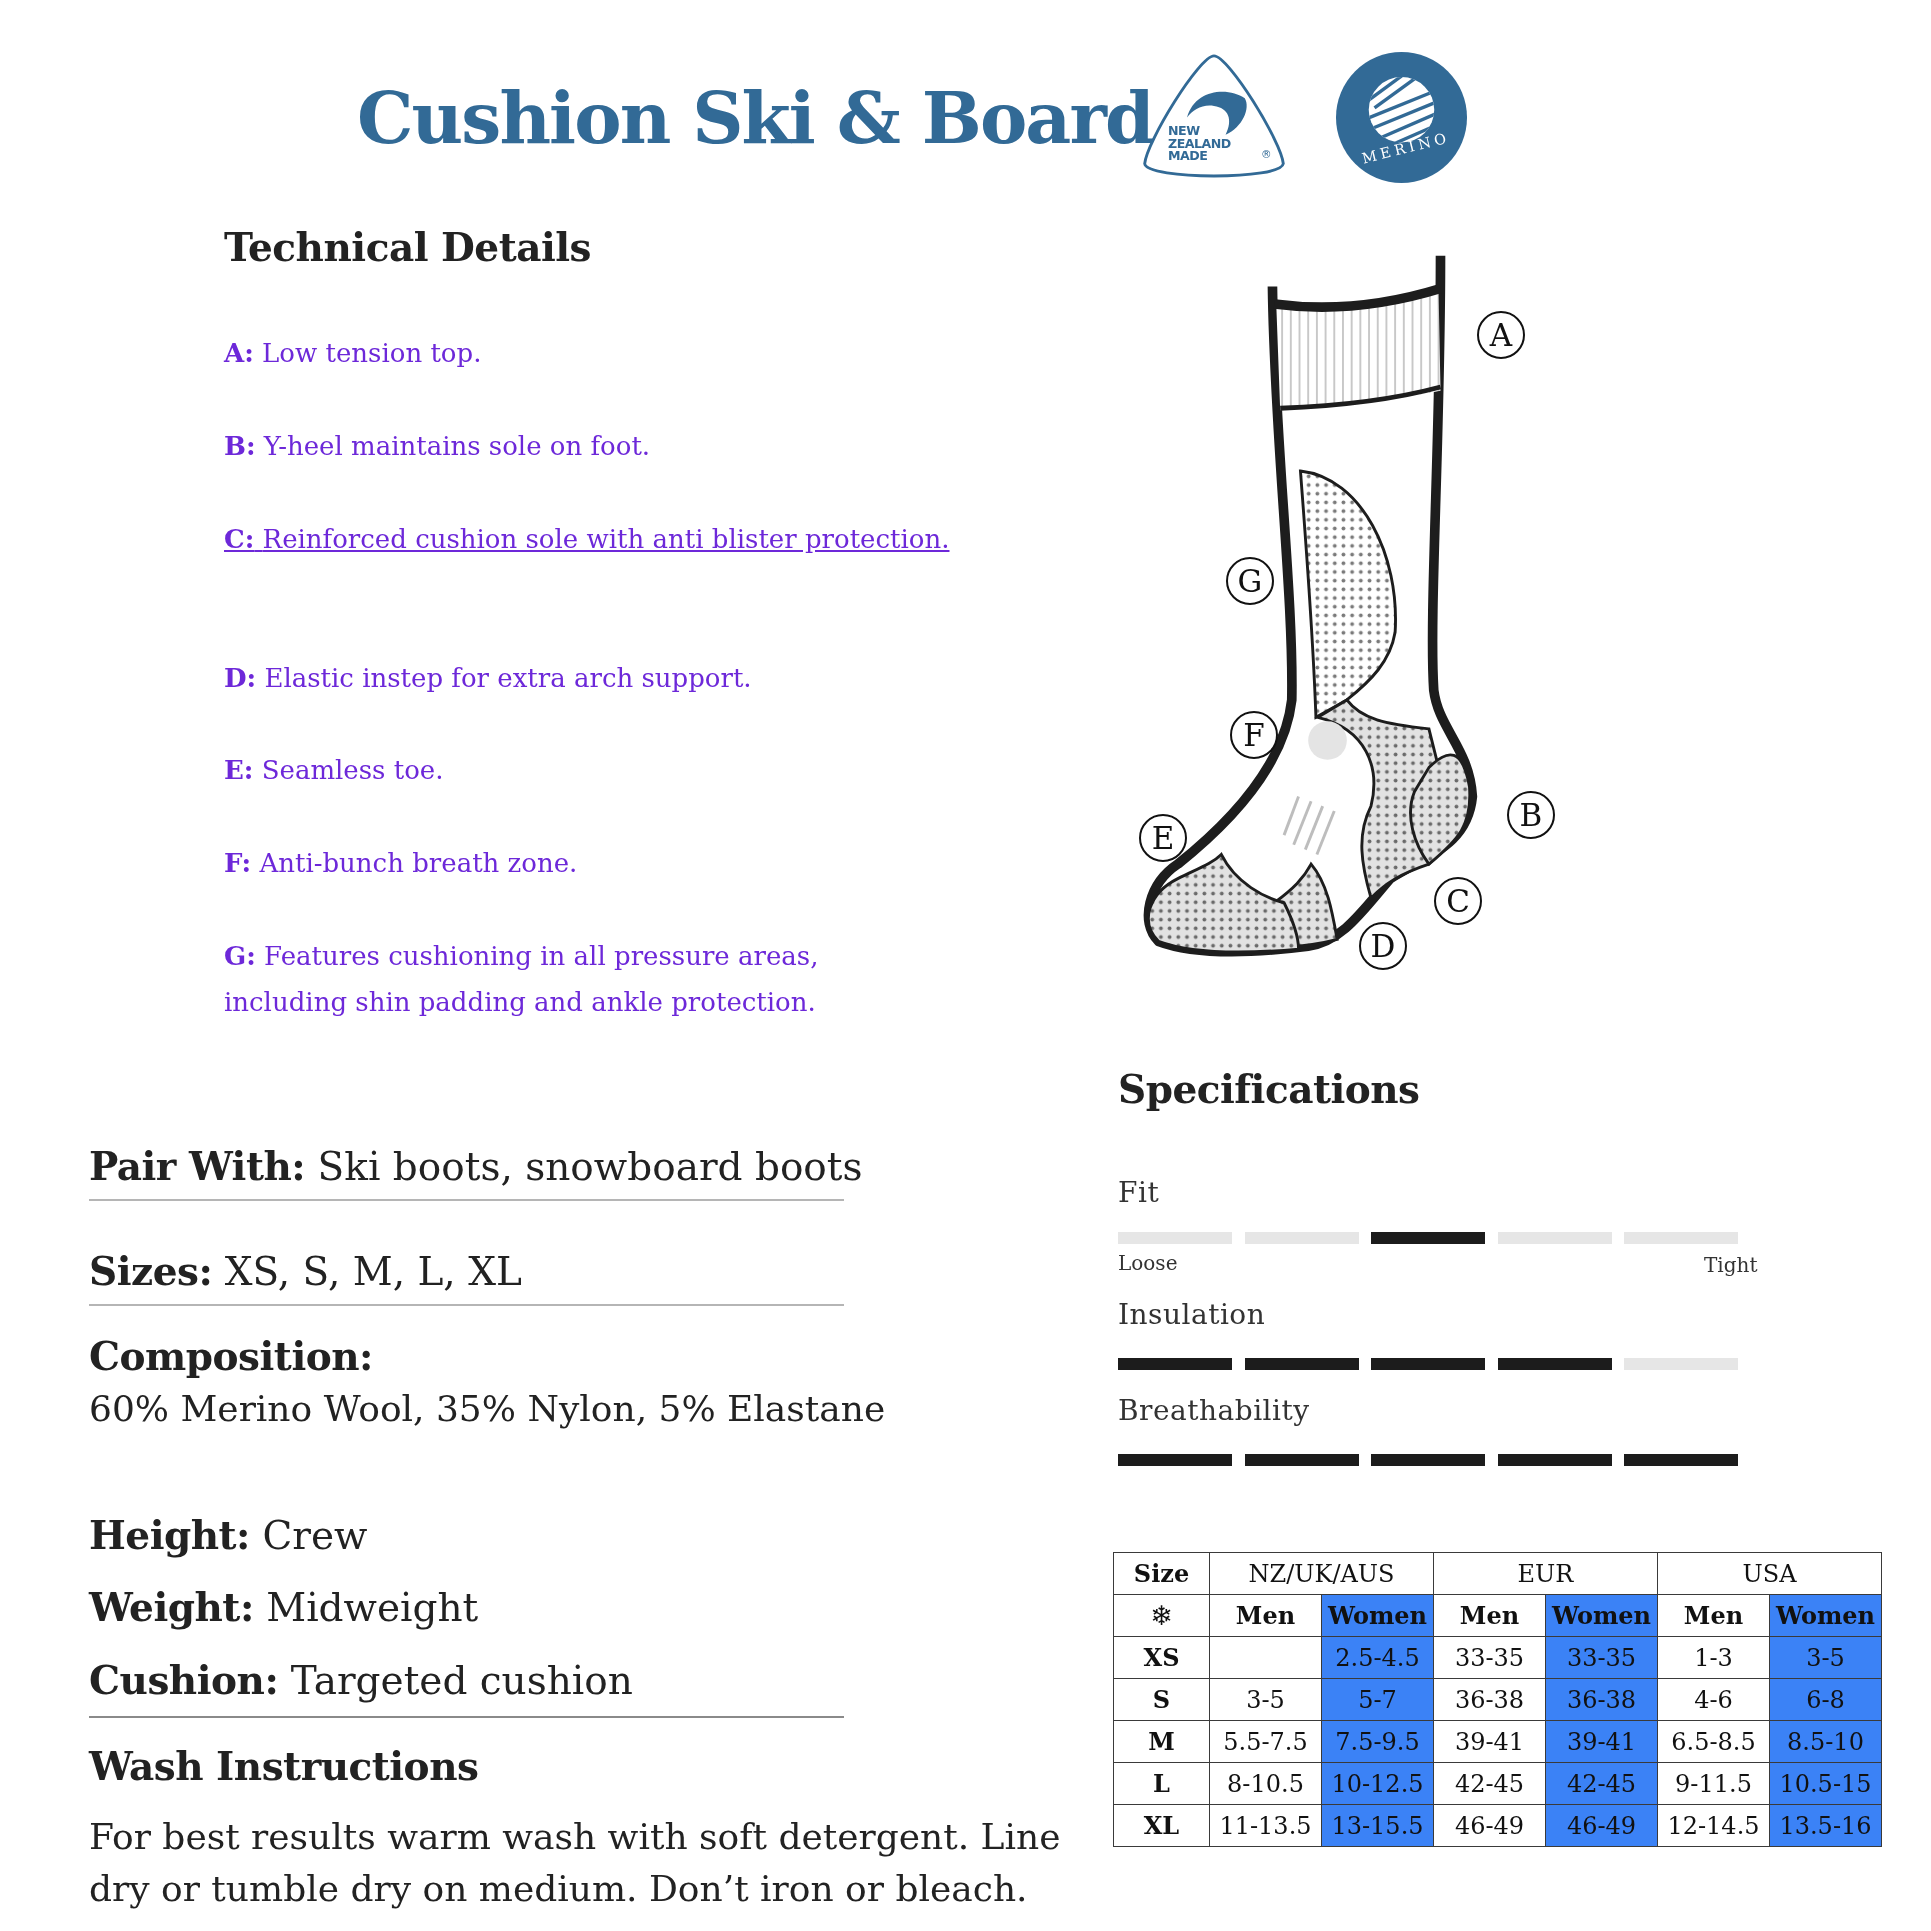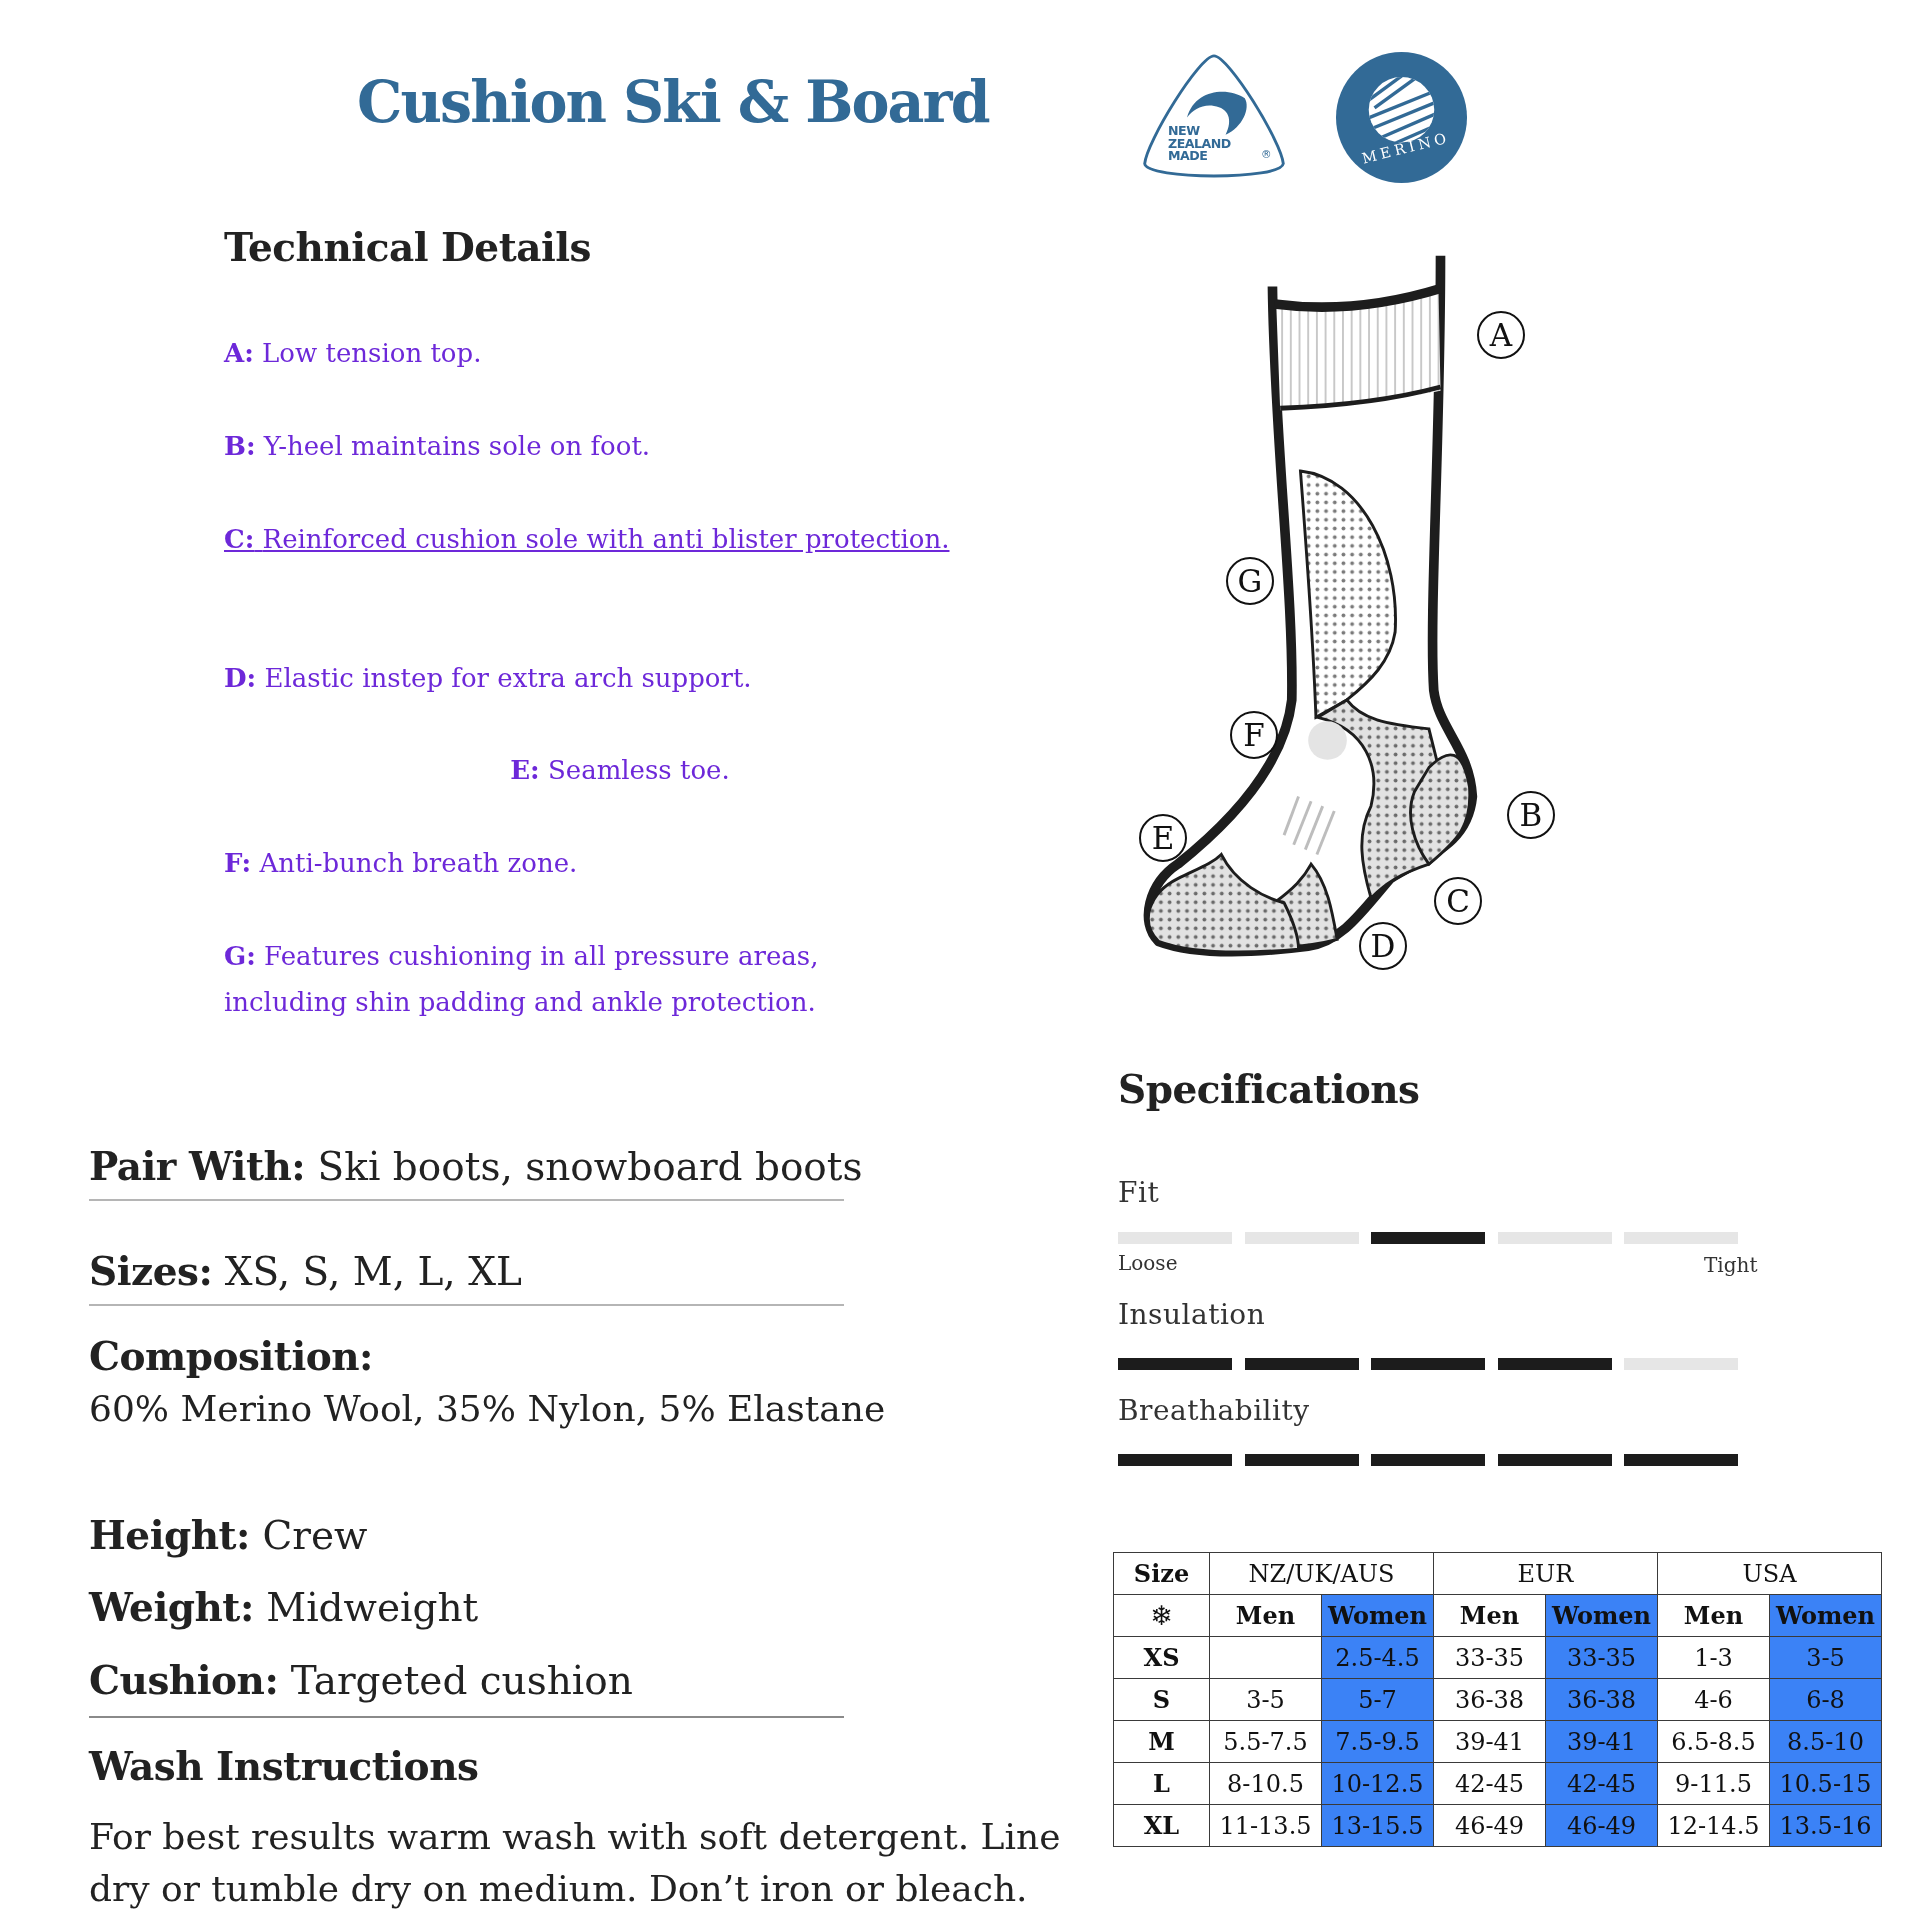--- a/index.html
+++ b/index.html
@@ -1,19 +1,19 @@
 <!DOCTYPE html>
 <html><head>
 <meta charset="utf-8">
 <style>
   html,body{margin:0;padding:0;background:#ffffff;}
   body{width:1931px;height:1931px;position:relative;overflow:hidden;
        font-family:"DejaVu Serif","Liberation Serif",serif;color:#222222;}
   .abs{position:absolute;}
-  .title{left:357px;top:68px;font-size:57px;font-weight:bold;color:#326a96;
+  .title{left:357px;top:76px;font-size:71px;font-weight:bold;color:#326a96;
          letter-spacing:-1.9px;white-space:nowrap;font-family:"DejaVu Serif",serif;}
   .h2{font-weight:bold;font-size:39px;color:#222;white-space:nowrap;letter-spacing:-0.5px;}
   .item{font-size:26px;line-height:46px;color:#6d28d9;width:792px;}
   .item b{font-weight:bold;}
   .prop{font-size:39px;color:#222;white-space:nowrap;}
   .prop b{font-weight:bold;letter-spacing:-0.5px;}
   .rule{height:1.9px;background:#b5b5b5;}
   .rule.dark{background:#8a8a8a;}
   .spec-label{font-size:28px;color:#333;white-space:nowrap;letter-spacing:0.5px;}
   .spec-small{font-size:20px;color:#333;}
@@ -68,21 +68,21 @@
   </svg>
   <div class="abs" style="left:25px;top:89px;width:81px;text-align:center;color:#fff;font-size:14.5px;letter-spacing:3.9px;font-family:'DejaVu Serif',serif;transform:rotate(-14deg);">MERINO</div>
 </div>
 
 <div class="abs h2" style="left:224px;top:224px;">Technical Details</div>
 
 <div class="abs item" style="left:224px;top:330px;"><b>A:</b> <span>Low tension top.</span></div>
 <div class="abs item" style="left:224px;top:423px;"><b>B:</b> <span>Y-heel maintains sole on foot.</span></div>
 <div class="abs item" style="left:224px;top:516px;width:763px;text-decoration:underline;"><b>C:</b> <span>Reinforced cushion sole with anti blister protection.</span></div>
 <div class="abs item" style="left:224px;top:655px;"><b>D:</b> <span>Elastic instep for extra arch support.</span></div>
-<div class="abs item" style="left:224px;top:747px;text-align:center;"><b>E:</b> <span>Seamless toe.</span></div>
+<div class="abs item" style="left:224px;top:747px;"><b>E:</b> <span>Seamless toe.</span></div>
 <div class="abs item" style="left:224px;top:840px;"><b>F:</b> <span>Anti-bunch breath zone.</span></div>
 <div class="abs item" style="left:224px;top:933px;width:714px;"><b>G:</b> <span>Features cushioning in all pressure areas, including shin padding and ankle protection.</span></div>
 
 <div class="abs" style="left:1139px;top:246px;width:406px;height:734px;">
   <svg width="406" height="734" viewBox="0 0 420 760">
     <defs>
       <pattern id="dots" width="9" height="9" patternUnits="userSpaceOnUse">
         <rect width="9" height="9" fill="#e2e2e2"></rect>
         <circle cx="4.5" cy="4.5" r="2" fill="#6a6a6a"></circle>
       </pattern>

